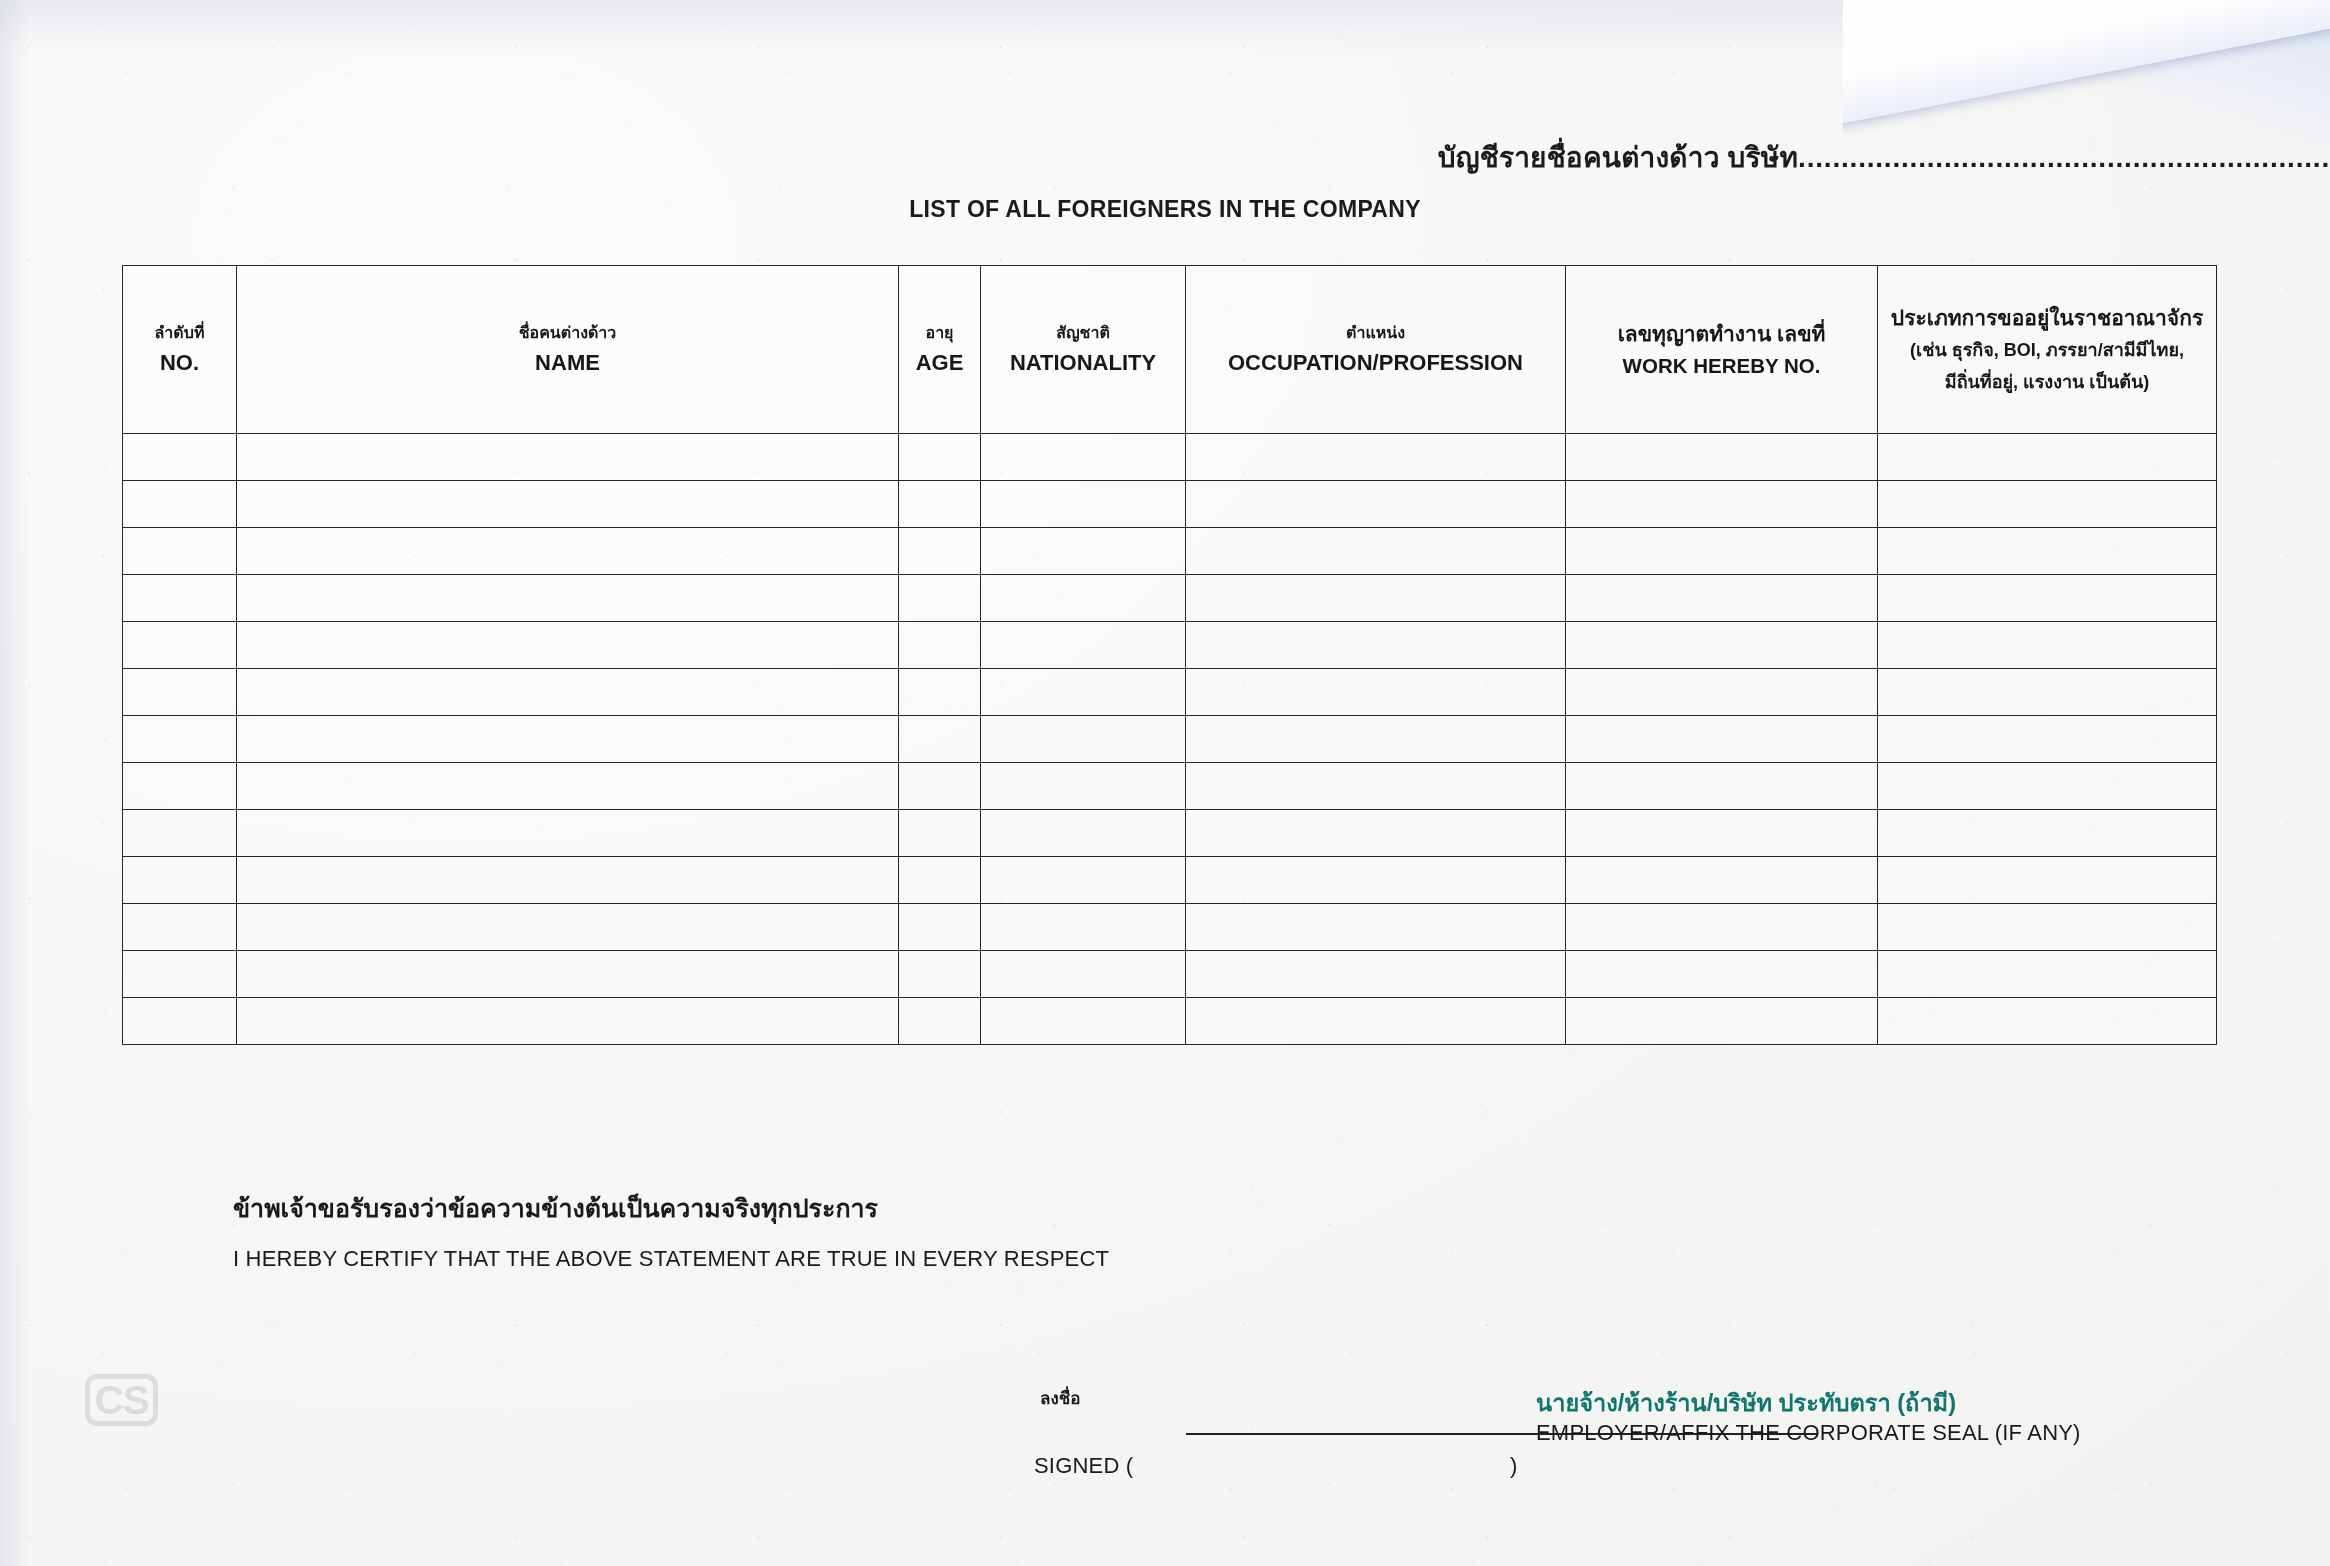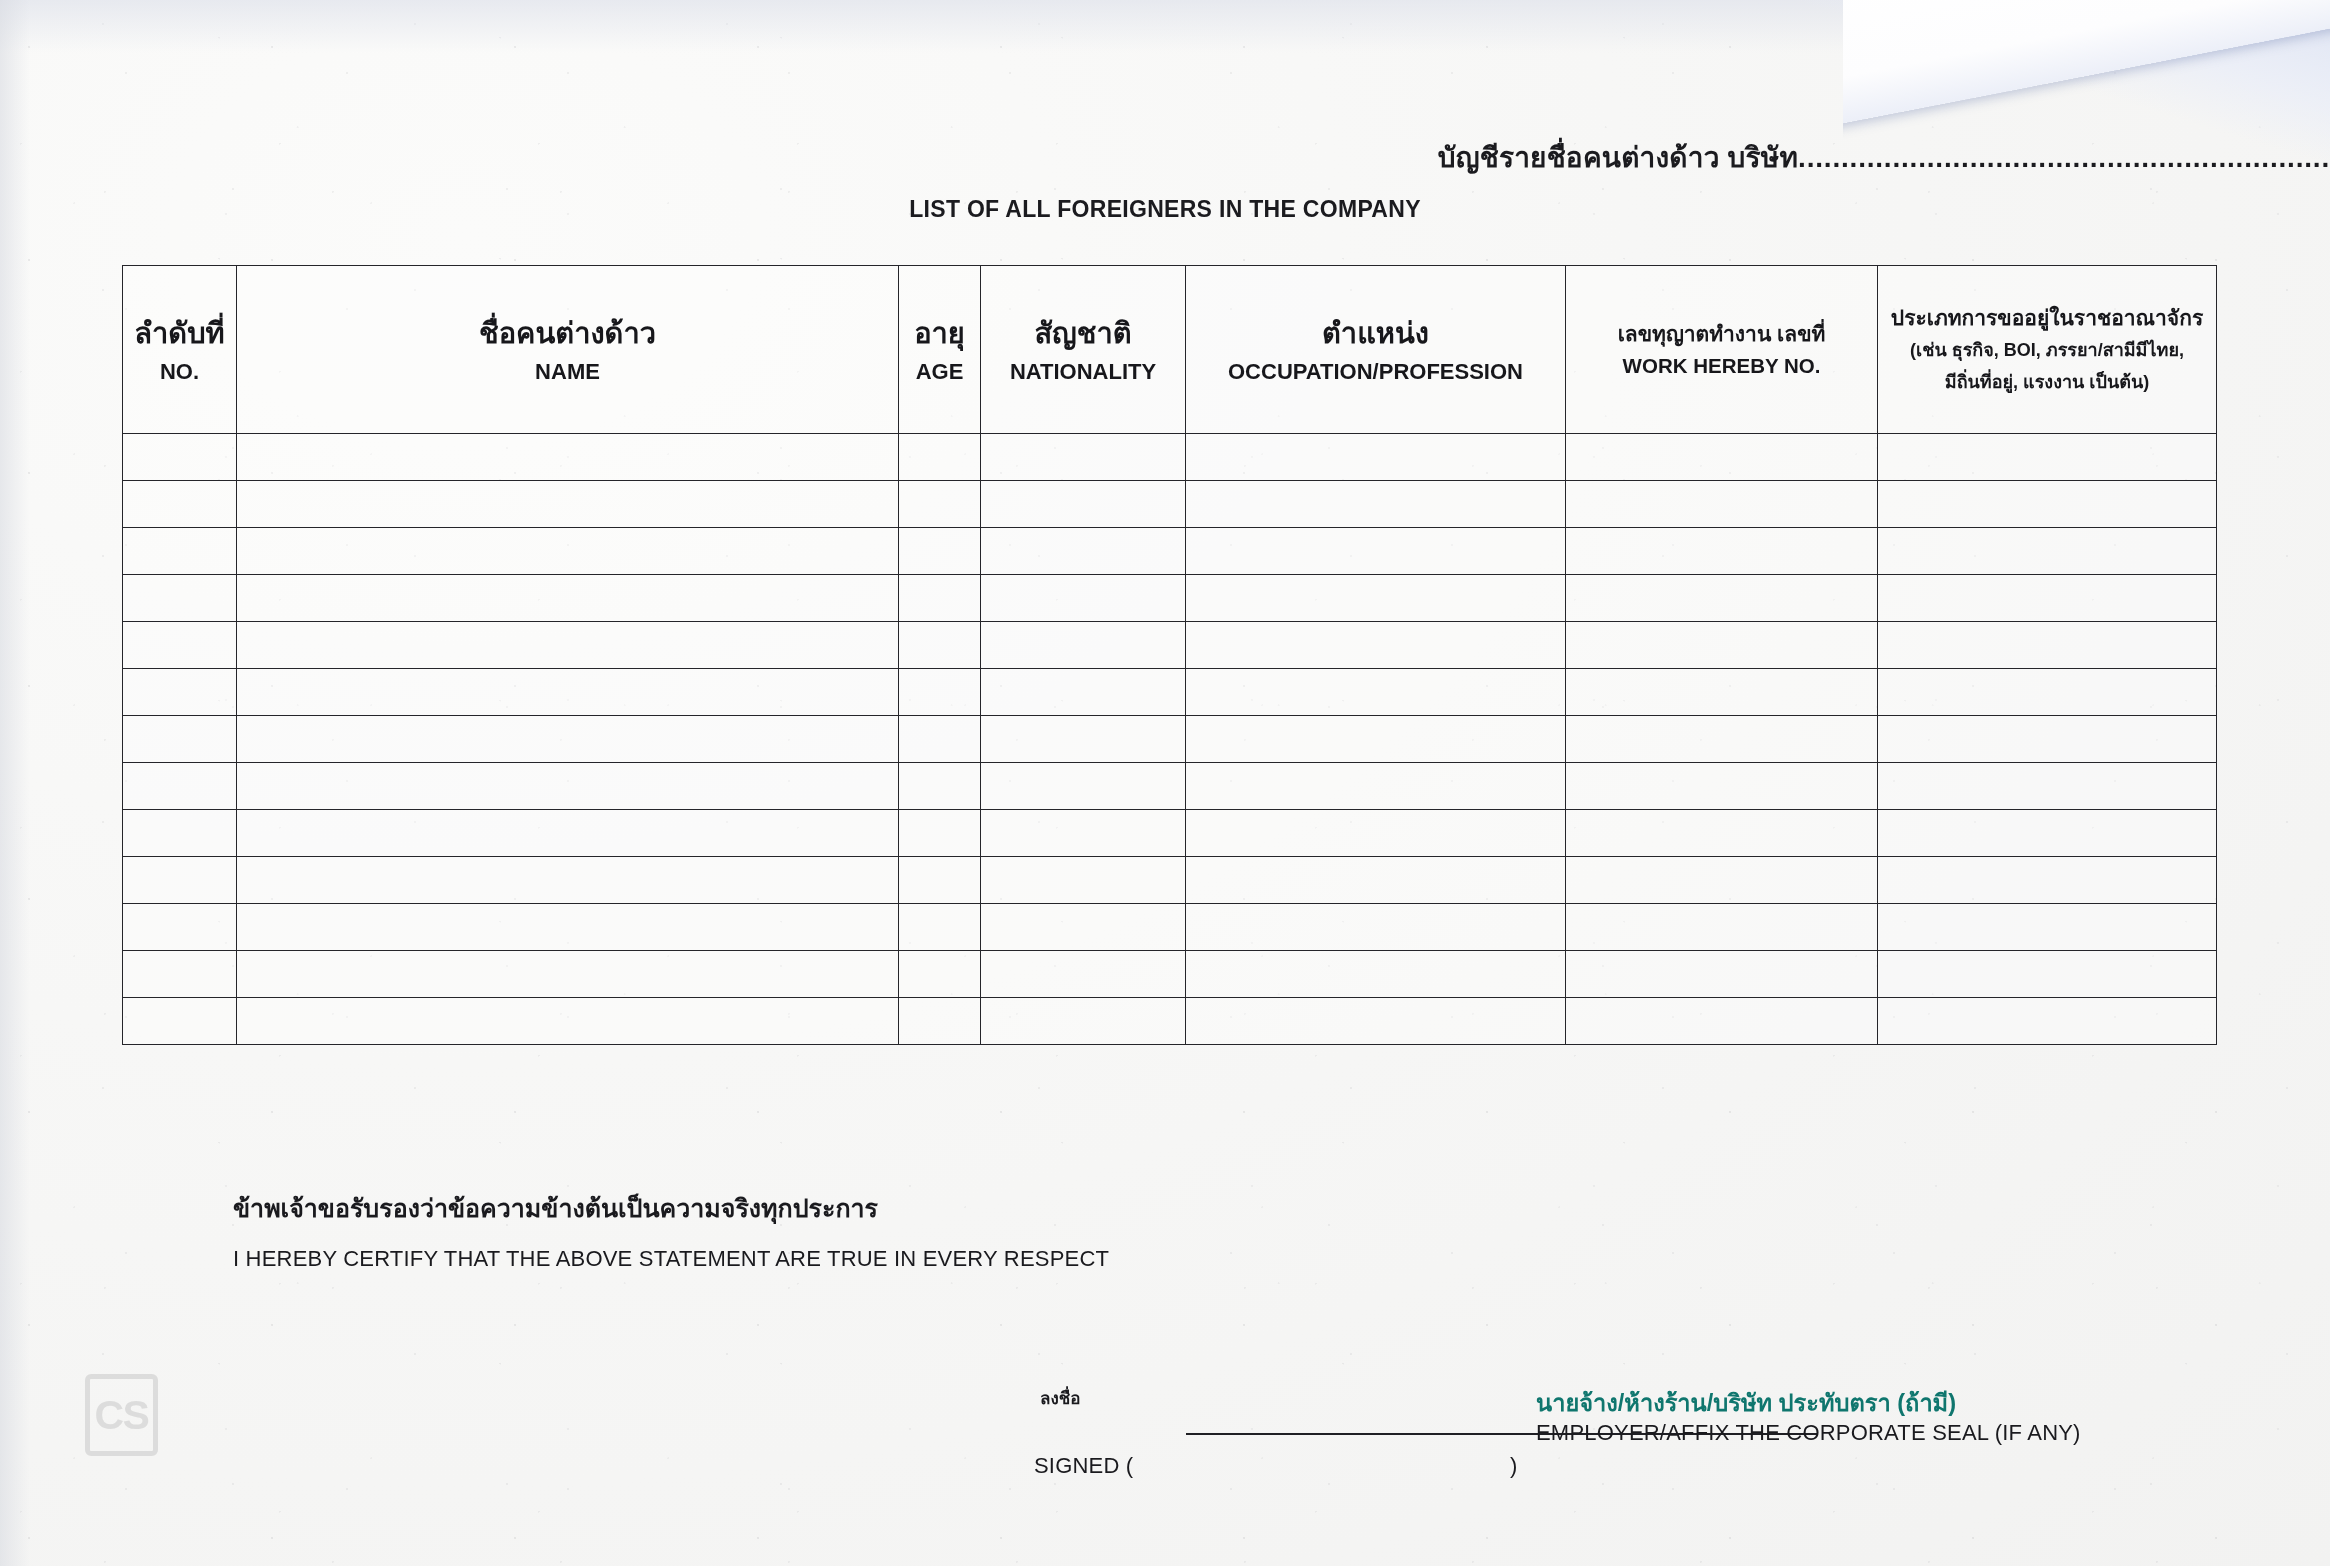--- a/index.html
+++ b/index.html
@@ -135,21 +135,21 @@
     padding: 4.6px 3px;
   }
   .hd {
     display: flex;
     flex-direction: column;
     align-items: center;
     justify-content: center;
     line-height: 1.32;
   }
   .hd .th {
-    font-size: 29px;
+    font-size: 16px;
     font-weight: 700;
     white-space: nowrap;
   }
   .hd .en {
     font-size: 22px;
     font-weight: 600;
     white-space: nowrap;
     margin-top: 4.6px;
   }
   .hd.small .th { font-size: 21px; }
@@ -250,23 +250,23 @@
     left: 85px;
     top: 1374px;
     display: flex;
     align-items: center;
     gap: 20px;
     pointer-events: none;
     opacity: .42;
   }
   #watermark .cs-logo {
     width: 73px;
-    height: 82px;
+    height: 52px;
     border: 5.3px solid #bcbcbc;
-    border-radius: 6px;
+    border-radius: 12px;
     color: #bcbcbc;
     font-size: 41px;
     font-weight: 700;
     display: flex;
     align-items: center;
     justify-content: center;
     letter-spacing: -1.5px;
     box-sizing: border-box;
   }
   #watermark .cs-text {

